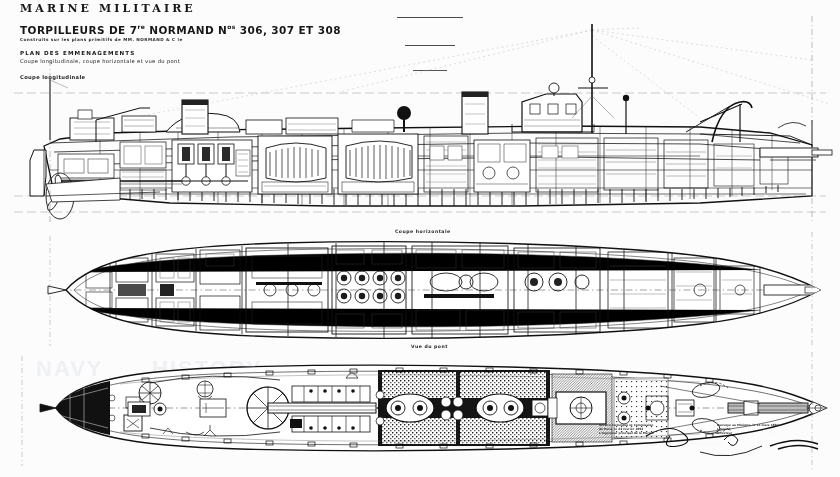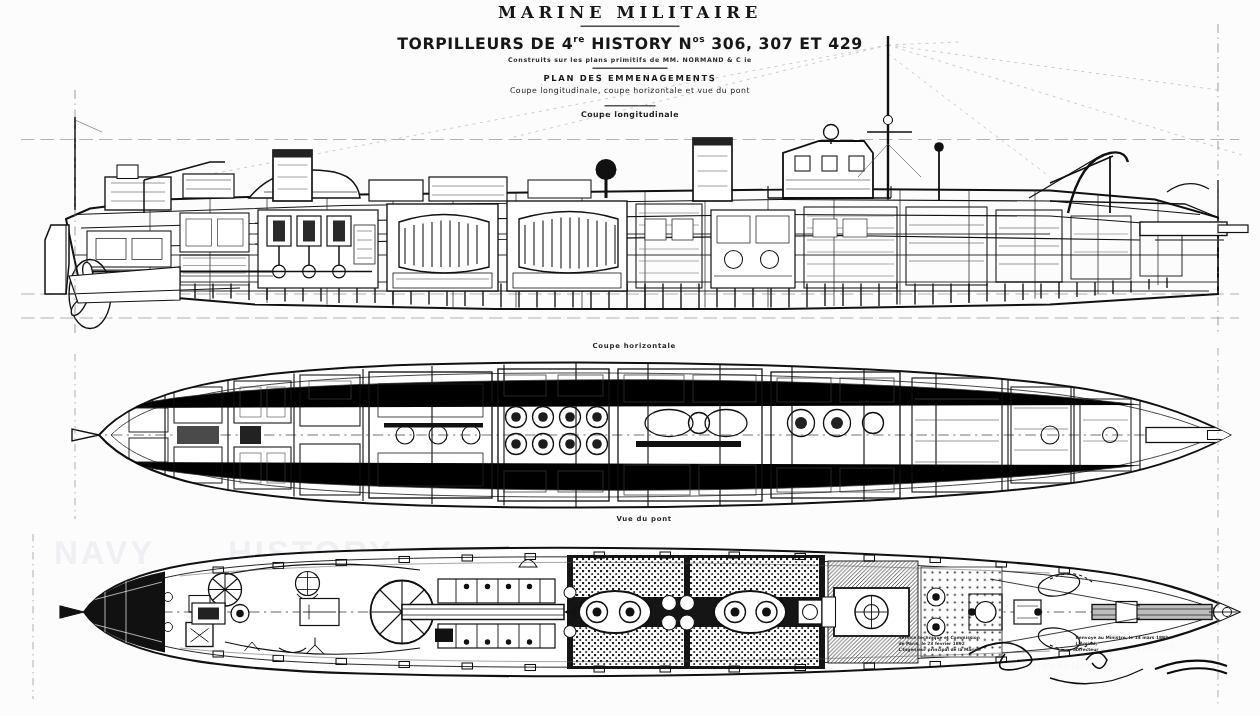--- a/index.html
+++ b/index.html
@@ -2,22 +2,22 @@
 <html><head>
 <meta charset="utf-8">
 <style>
   html,body{margin:0;padding:0;background:#ffffff;}
   body{width:840px;height:477px;overflow:hidden;
        font-family:"Liberation Serif",serif;
        background:#fbfbfb;position:relative;}
   #sheet{position:absolute;inset:0;background:#fcfcfc;}
 
   
-  .titleblock{position:absolute;left:0;right:0;top:2px;text-align:center;
-              color:#171717;}
+  .titleblock{position:absolute;left:0;right:0;top:2px;
+              color:#171717;padding-left:20px;}
   .t-main{font-family:"DejaVu Serif",serif;font-size:11px;letter-spacing:3.1px;
           font-weight:700;line-height:13px;}
   .rule{height:1px;background:#2a2a2a;margin:2px auto 2px auto;}
   .rule.r1{width:66px;height:1px;opacity:.85;}
   .rule.r2{width:50px;height:1px;opacity:.85;}
   .rule.r3{width:34px;height:1px;opacity:.8;}
   .t-sub{font-family:"DejaVu Sans",sans-serif;font-weight:700;font-size:10.5px;
          letter-spacing:.4px;line-height:13px;white-space:nowrap;}
   .t-sub .sup{font-size:6px;vertical-align:super;}
   .t-tiny{font-family:"DejaVu Sans",sans-serif;font-size:4.2px;letter-spacing:.45px;
@@ -48,23 +48,23 @@
 <div id="sheet">
 
   <div class="wm" style="left:36px;top:356px;font-size:22px;">NAVY</div>
   <div class="wm" style="left:152px;top:356px;font-size:22px;">HISTORY</div>
   <div class="wm" style="left:176px;top:398px;font-size:15px;">TORPILLEUR</div>
 
   <div class="titleblock">
     <div class="t-main">MARINE MILITAIRE</div>
     <div class="rule r1"></div>
     <div class="t-sub">
-      <span>TORPILLEURS DE 4</span><span class="sup">re</span>
-      <span>HISTORY N</span><span class="sup">os</span>
-      <span>306, 307 ET 429</span>
+      <span>TORPILLEURS DE 7</span><span class="sup">re</span>
+      <span>NORMAND N</span><span class="sup">os</span>
+      <span>306, 307 ET 308</span>
     </div>
     <div class="t-tiny">Construits sur les plans primitifs de MM. NORMAND &amp; C ie</div>
     <div class="rule r2"></div>
     <div class="t-sec" style="margin-top:3px;">PLAN DES EMMENAGEMENTS</div>
     <div class="t-cap">Coupe longitudinale, coupe horizontale et vue du pont</div>
     <div class="rule r3" style="margin-top:5px;"></div>
     <div class="t-cap" style="font-weight:700;margin-top:2px;">Coupe longitudinale</div>
   </div>
 
   <div class="viewlabel" style="left:395px;top:229px;">Coupe horizontale</div>

